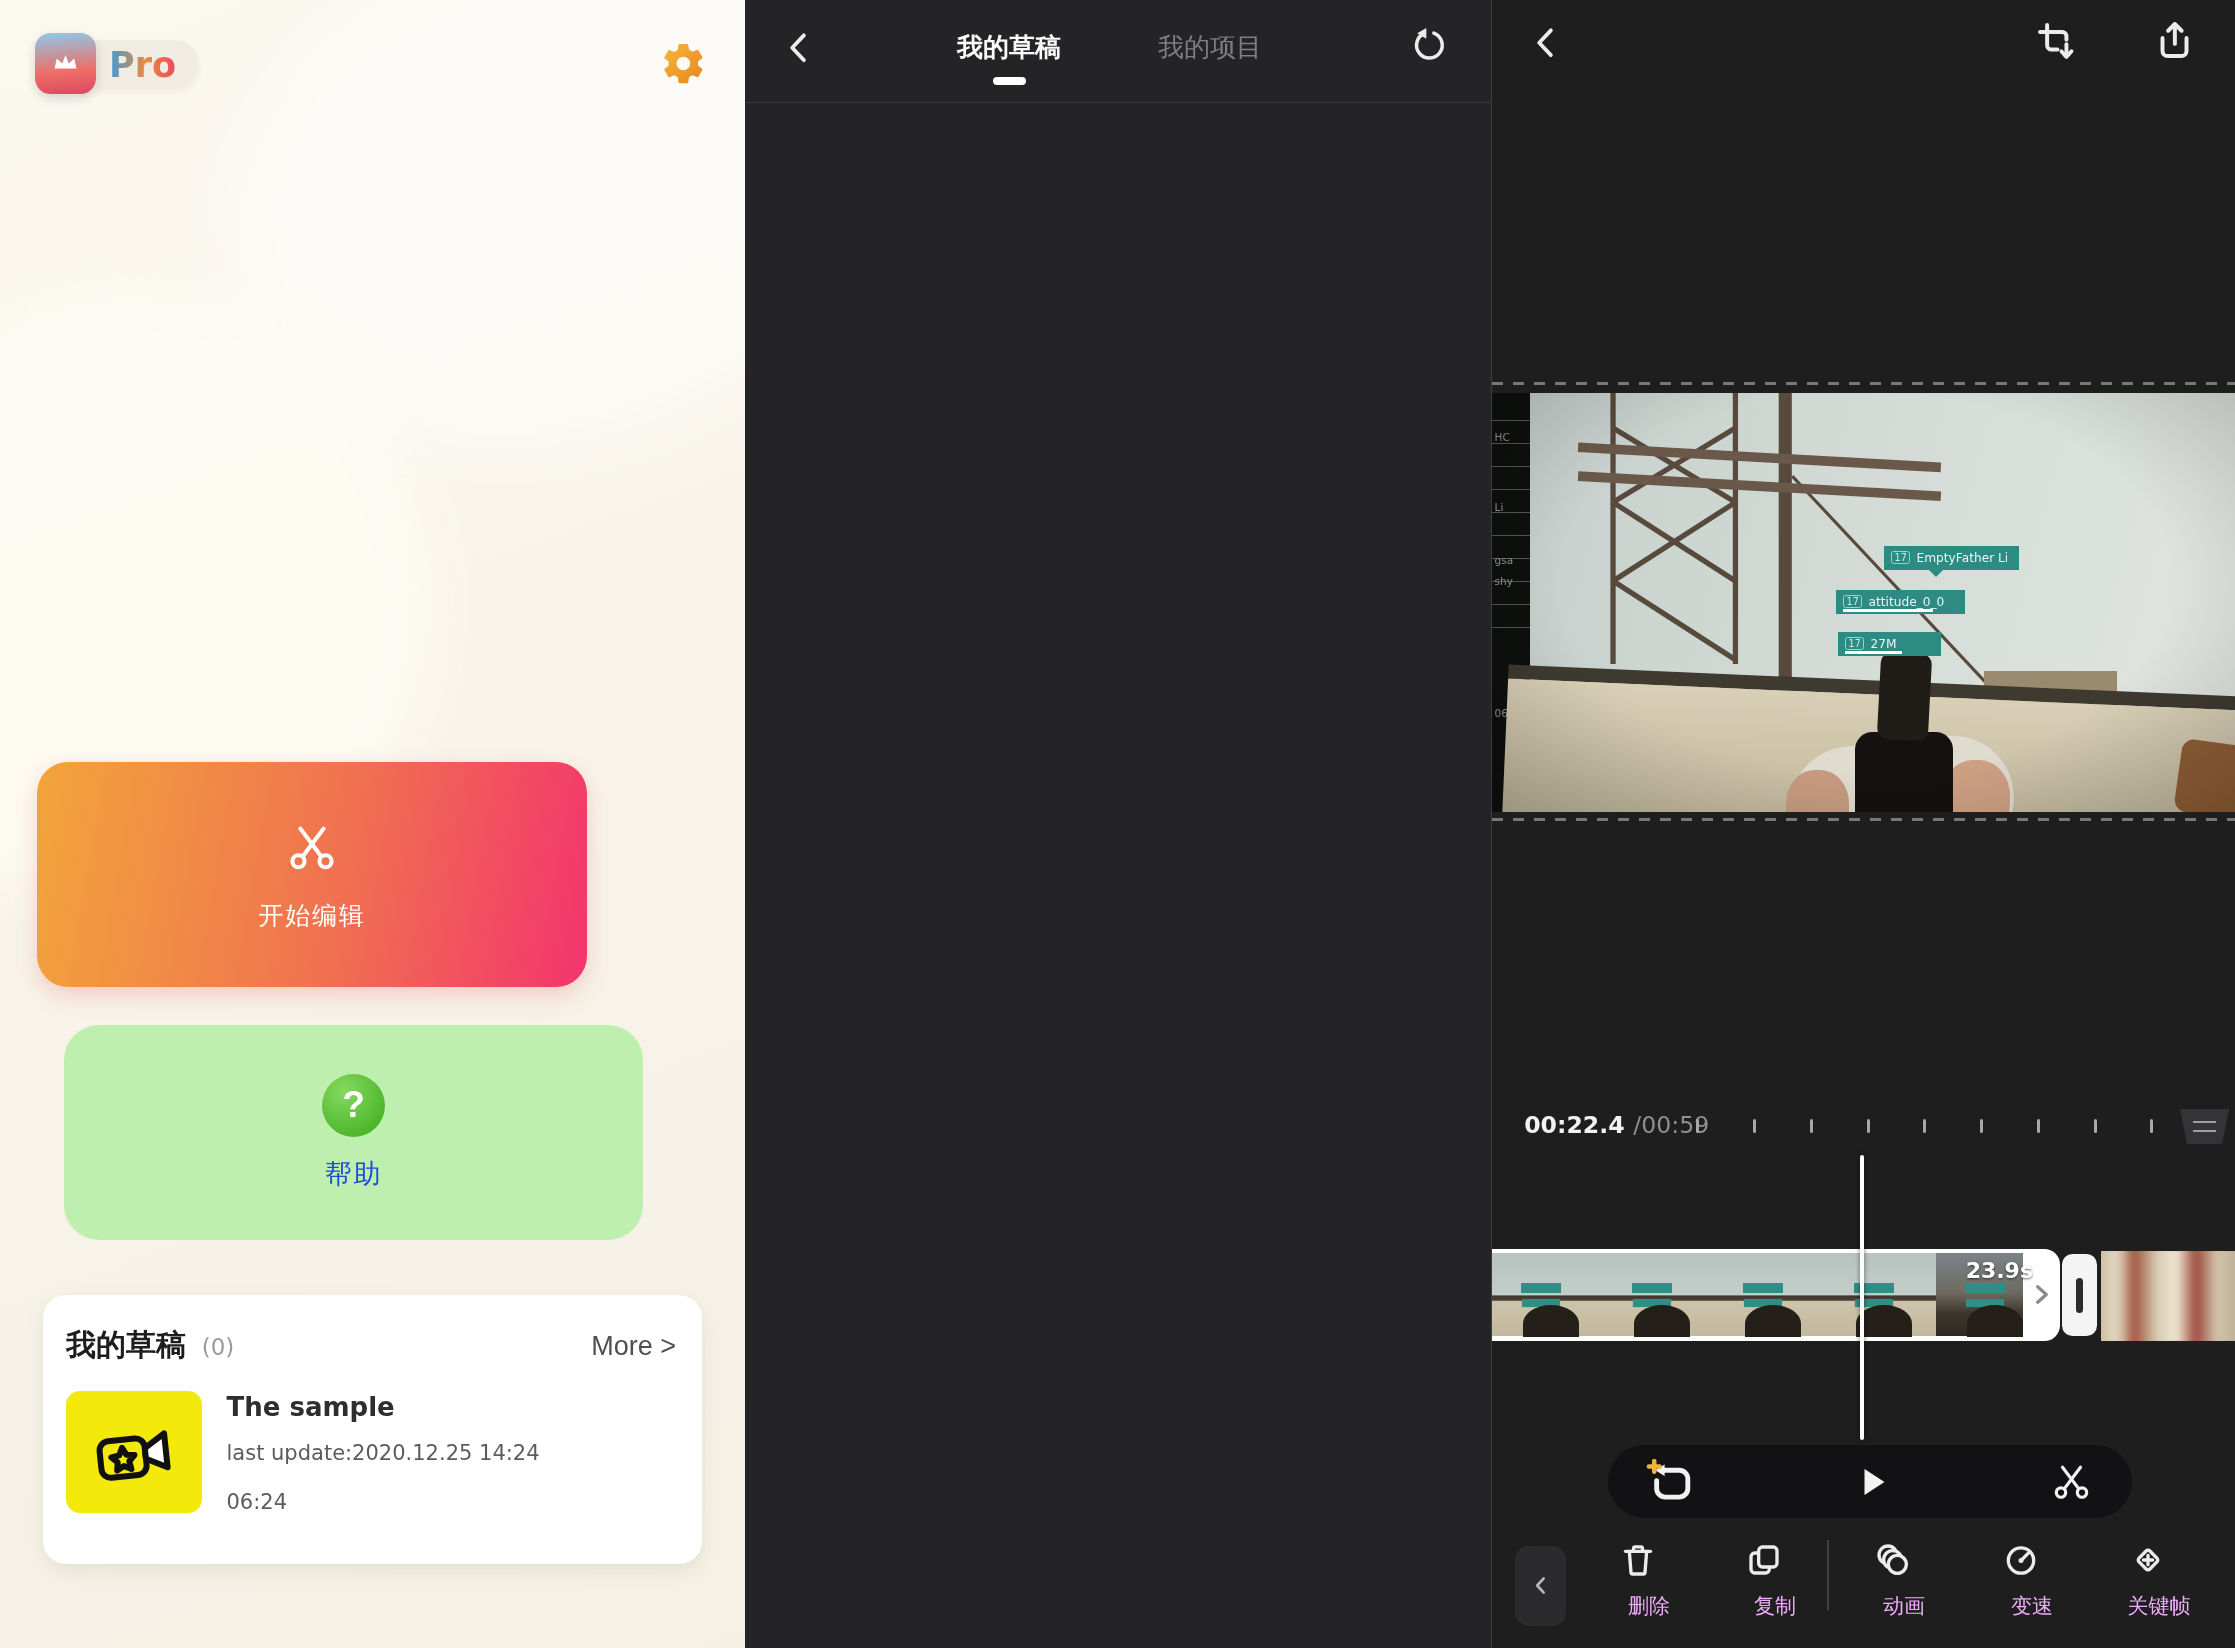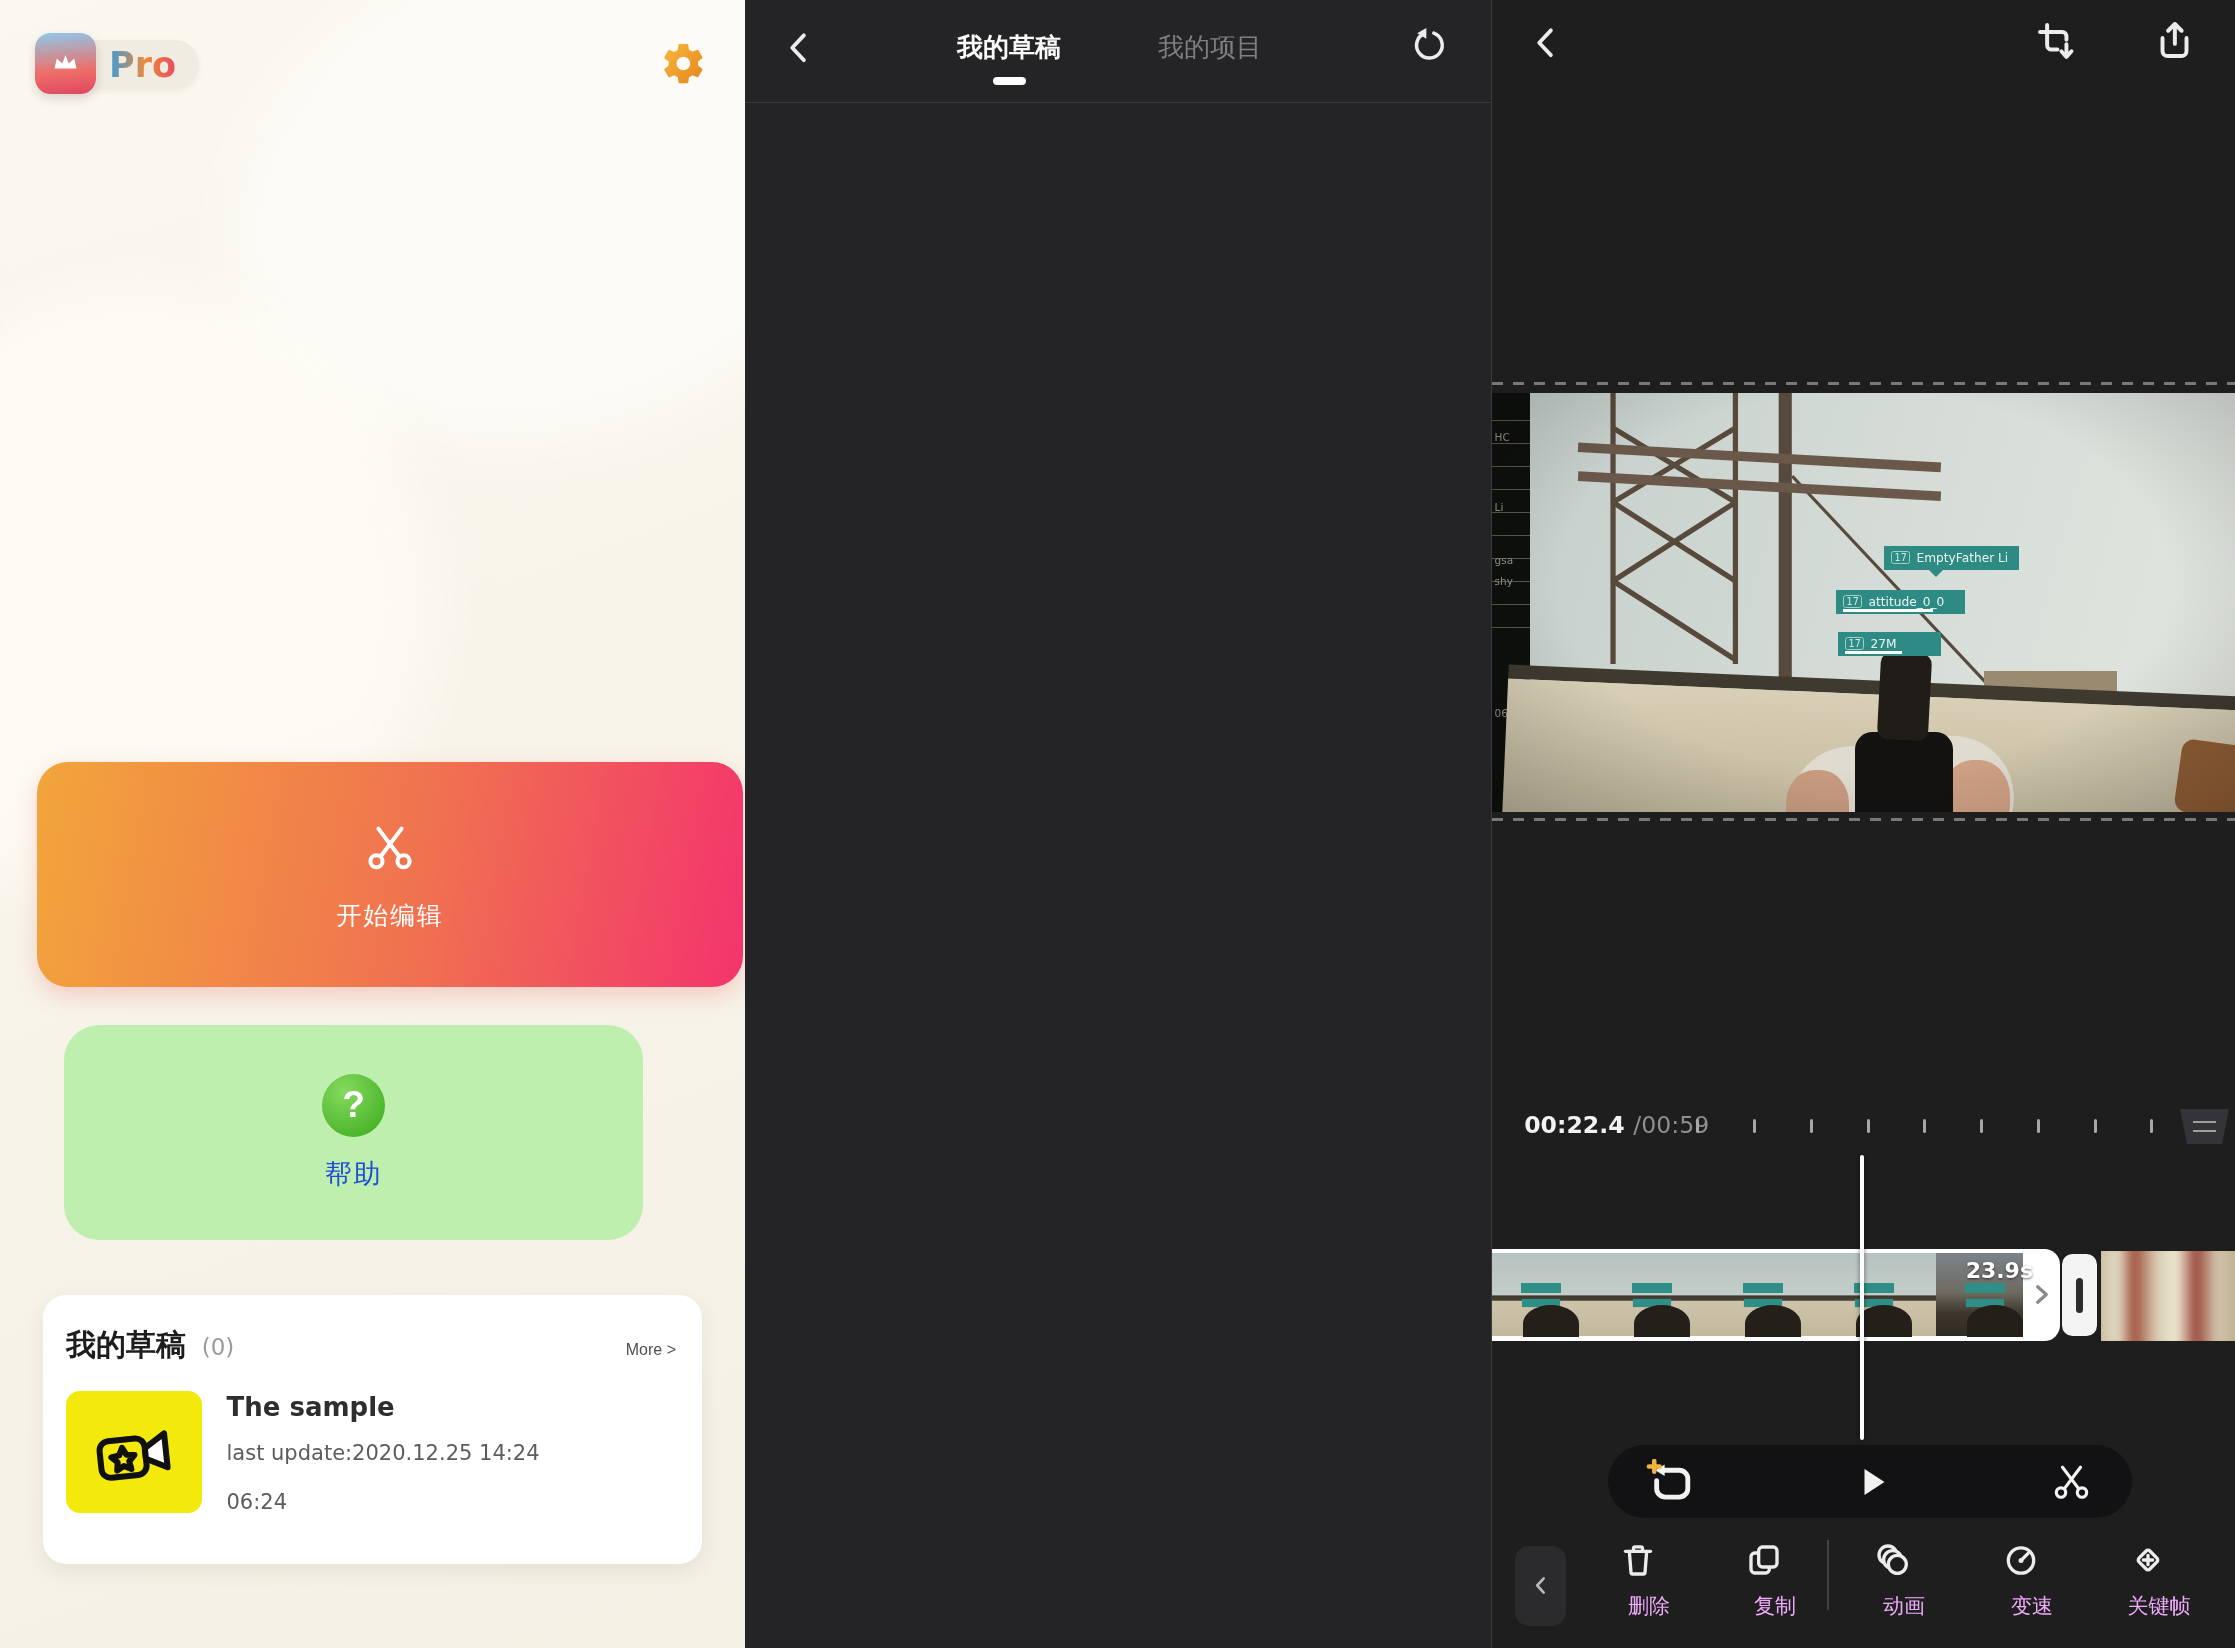--- a/index.html
+++ b/index.html
@@ -20,38 +20,38 @@
   .brand { position:relative; width:201px; height:61px; }
   .brand-pill { position:absolute; left:23px; top:7px; height:49px; padding:0 23px 0 51px;
     background:#f0ece2; border-radius:24.5px; display:flex; align-items:center; box-shadow:0 2.6px 7px rgba(0,0,0,.05); }
   .pro-text { font-size:35px; font-weight:700; color:#e2603f;
     background-image:linear-gradient(90deg,#3f9bd8 0%,#ef8a3a 55%,#e84a62 100%);
     -webkit-background-clip:text; background-clip:text; -webkit-text-fill-color:transparent; }
   .app-icon { position:absolute; left:0; top:0; width:61px; height:61px; border-radius:15.7px;
     background:linear-gradient(175deg,#8ec9ea 0%,#ee6e68 62%,#df4760 100%);
     display:flex; align-items:center; justify-content:center; box-shadow:0 4.4px 10.5px rgba(0,0,0,.14); }
   .gear-btn { background:none; border:none; cursor:pointer; }
-  .start-btn { position:absolute; left:37px; top:762px; width:706px; height:225px; border:none; cursor:pointer;
+  .start-btn { position:absolute; left:37px; top:762px; width:550px; height:225px; border:none; cursor:pointer;
     border-radius:31px; background:linear-gradient(100deg,#f2a53b 0%,#f07150 55%,#f3346d 100%);
     display:flex; flex-direction:column; align-items:center; justify-content:center; gap:23px;
     box-shadow:0 8.7px 21px rgba(240,90,90,.25);text-align:center; }
   .start-label { color:#fff; font-size:25px; letter-spacing:1.7px; }
   .help-btn { position:absolute; left:64px; top:1025px; width:579px; height:215px; border:none; cursor:pointer;
     border-radius:35px; background:#beefaf; display:flex; flex-direction:column; align-items:center;
     justify-content:center; gap:19px; }
   .help-circle { width:63px; height:63px; border-radius:50%;
     background:radial-gradient(circle at 35% 28%,#85da5e,#49b42a 78%);
     color:#fff; font-size:37px; font-weight:700; display:flex; align-items:center; justify-content:center; }
   .help-label { color:#1d4ed8; font-size:27px; letter-spacing:1.7px; }
   .drafts-card { position:absolute; left:43px; top:1295px; width:659px; height:269px; background:#fff;
     border-radius:23px; box-shadow:0 7px 19px rgba(60,50,30,.08); padding:30px 26px 0 23px; }
   .card-head { display:flex; align-items:baseline; }
   .card-title { font-size:30px; font-weight:700; color:#1d1d1d; }
   .card-count { font-size:23px; color:#9a9a9a; margin-left:15.7px; }
-  .card-more { margin-left:auto; font-size:16px; color:#4f4f4f; background:none; border:none; cursor:pointer; }
+  .card-more { margin-left:auto; font-size:27px; color:#4f4f4f; background:none; border:none; cursor:pointer; }
   .draft-item { display:flex; margin-top:24.5px; cursor:pointer; }
   .draft-thumb { width:136px; height:122px; border-radius:14px; background:#f3ea0b; flex:0 0 auto;
     display:flex; align-items:center; justify-content:center; }
   .draft-info { margin-left:24.5px; padding-top:1.7px; }
   .draft-name { font-size:26px; font-weight:700; color:#2e2e2e; }
   .draft-meta { font-size:21px; color:#5c5c5c; margin-top:19px; }
   .draft-dur { font-size:21px; color:#5c5c5c; margin-top:24.5px; }
 
   
   .drafts { left:745px; width:746px; background:#242426; }

